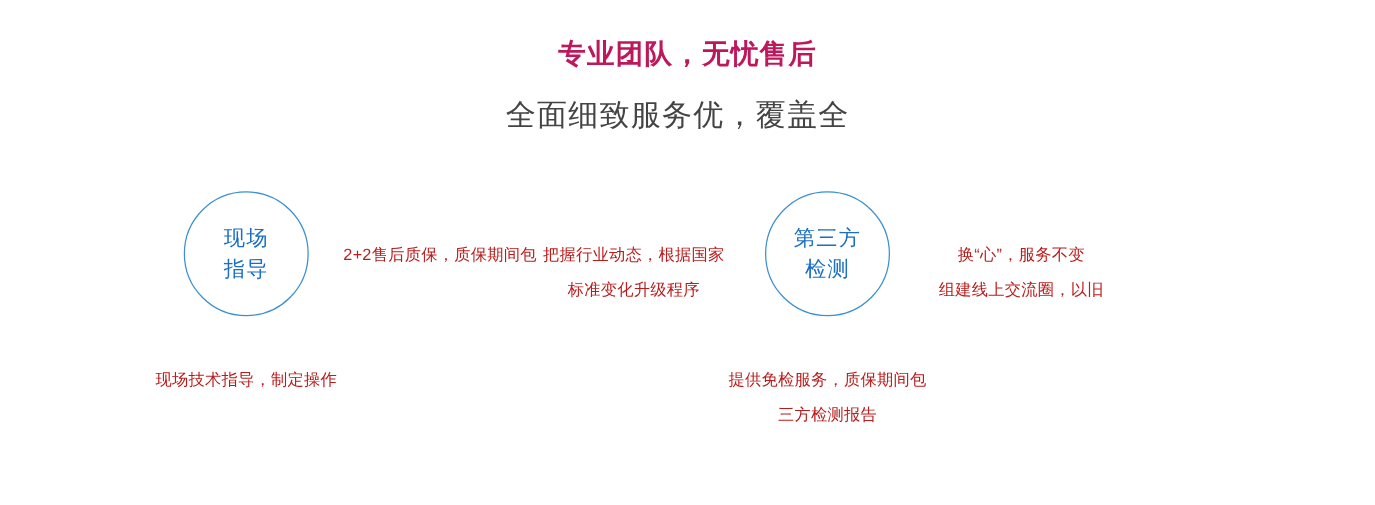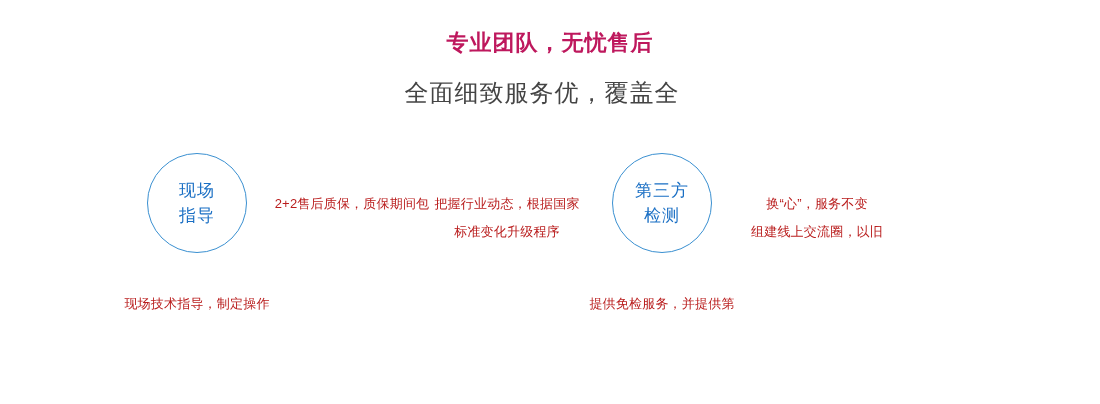--- a/index.html
+++ b/index.html
@@ -125,21 +125,22 @@
         <div class="caption-line">标准变化升级程序</div>
       </div>
     </div>
 
     <div class="card">
       <div class="circle">
         <span class="circle-line">第三方</span>
         <span class="circle-line">检测</span>
       </div>
       <div class="caption">
-        <div class="caption-line">提供免检服务，并提供第</div>
+        <div class="caption-line">提供免检服务，质保期间包</div>
+        <div class="caption-line">三方检测报告</div>
       </div>
     </div>
 
     <div class="card">
       <div class="caption">
         <div class="caption-line">换“心”，服务不变</div>
         <div class="caption-line">组建线上交流圈，以旧</div>
       </div>
     </div>
 

